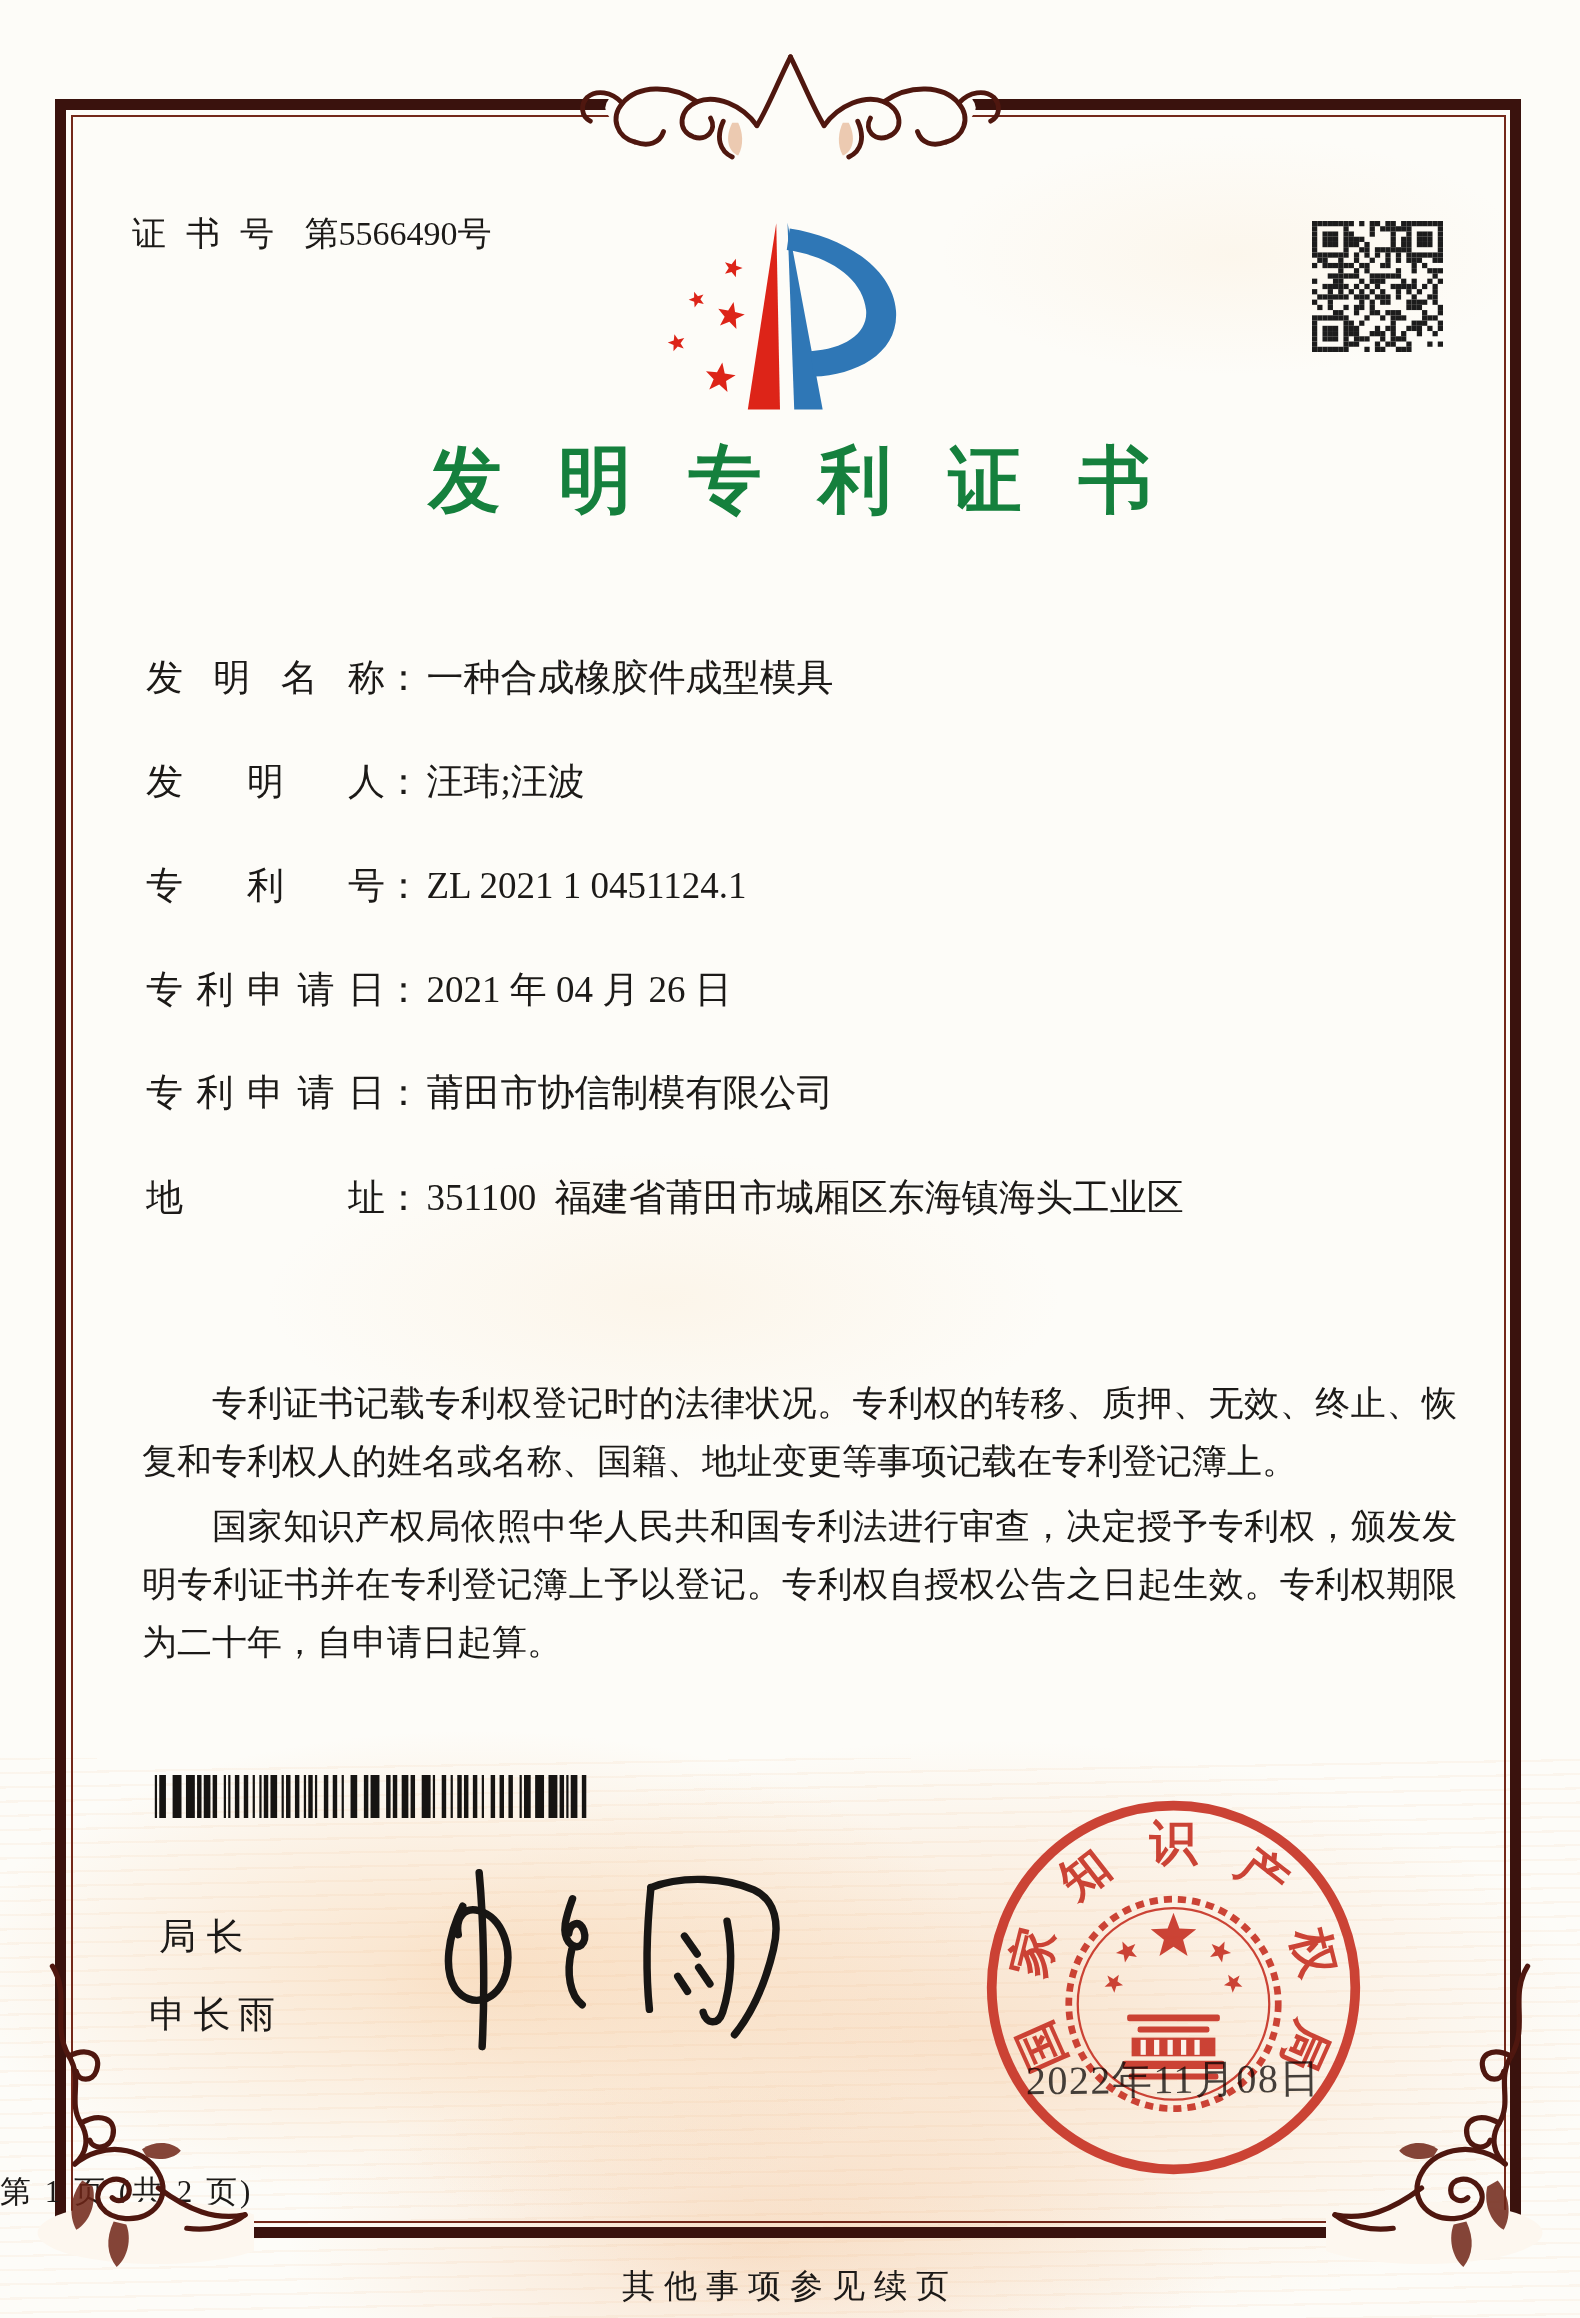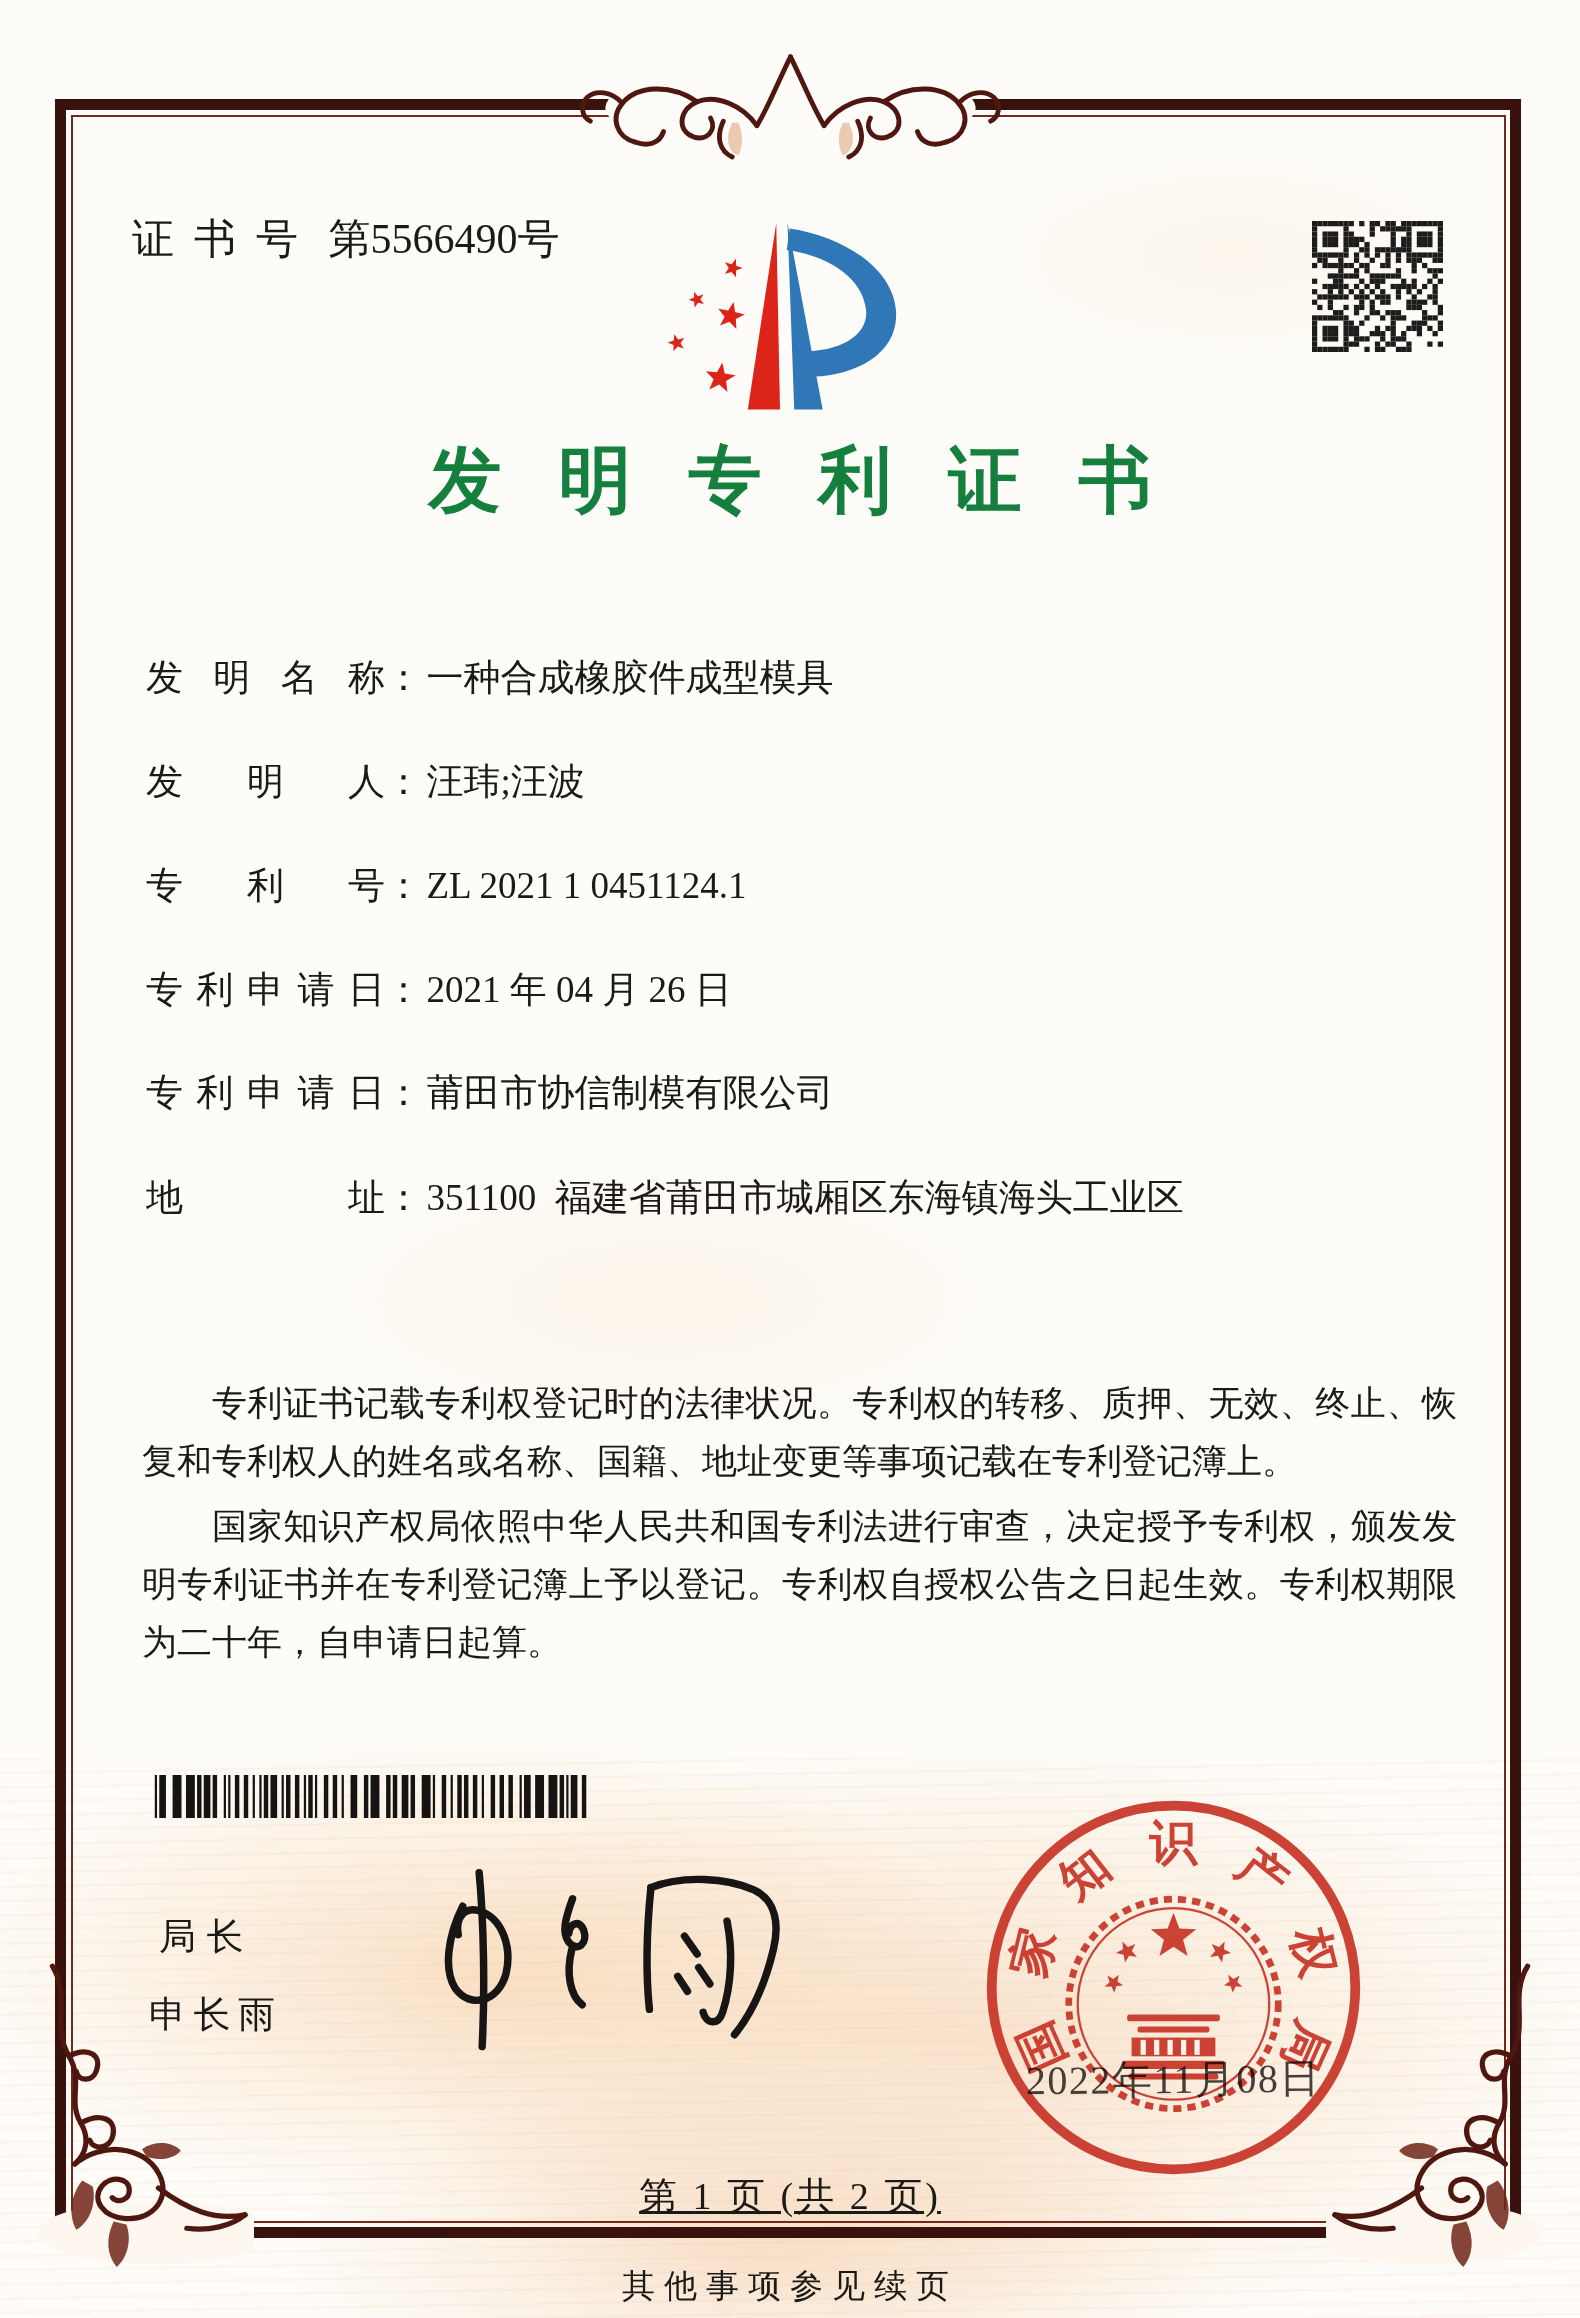--- a/index.html
+++ b/index.html
@@ -27,21 +27,21 @@
   
   .frame{
     position:absolute; left:55px; top:99px; width:1444px; height:2117px;
     border:11.2px solid #3a120d; z-index:2;
   }
   .frame-inner{
     position:absolute; inset:4.5px; border:2.2px solid #74281a;
   }
   .content{position:absolute; inset:0; z-index:3;}
 
-  .cert-no{position:absolute; left:132px; top:211px; font-size:42px;}
+  .cert-no{position:absolute; left:132px; top:211px; font-size:34px;}
   .cert-no .pre{letter-spacing:20px; margin-right:10.5px;}
 
   .logo{position:absolute; left:643px; top:191px;}
   .qr{position:absolute; left:1312px; top:221px;}
 
   .title{
     position:absolute; left:0; top:432px; width:100%; text-align:center;
     font-size:73px; font-weight:bold; letter-spacing:57px; text-indent:57px;
     color:#15803d;
   }
@@ -63,21 +63,21 @@
   .signer-name{position:absolute; left:149px; top:1990px; font-size:37px; letter-spacing:7.5px;}
   .signature{position:absolute; left:404px; top:1854px; z-index:4;}
 
   .seal{position:absolute; left:979px; top:1793px; z-index:4; mix-blend-mode:multiply; opacity:.95;}
   .seal-date{
     position:absolute; left:979px; top:2052px; width:389px; z-index:5;
     text-align:center; font-size:40px; letter-spacing:1.5px; color:rgba(42,38,34,0.88);
     mix-blend-mode:multiply; transform:rotate(-0.5deg);
   }
 
-  .page-info{position:absolute; left:0; top:2171px; width:100%; text-align:center; font-size:38px; letter-spacing:3px;text-decoration:underline;}
+  .page-info{position:absolute; left:0; top:2171px; width:100%; font-size:31px; letter-spacing:3px;}
   .cont-note{position:absolute; left:0; top:2264px; width:100%; text-align:center; font-size:33px; letter-spacing:9px;}
 
   .orn-top{position:absolute; left:536px; top:33px; z-index:4;}
   .orn-bl{position:absolute; left:30px; top:1962px; z-index:4;}
   .orn-br{position:absolute; left:1326px; top:1962px; z-index:4; transform:scaleX(-1);}
 </style>
 </head>
 <body>
 
 <div class="page">

